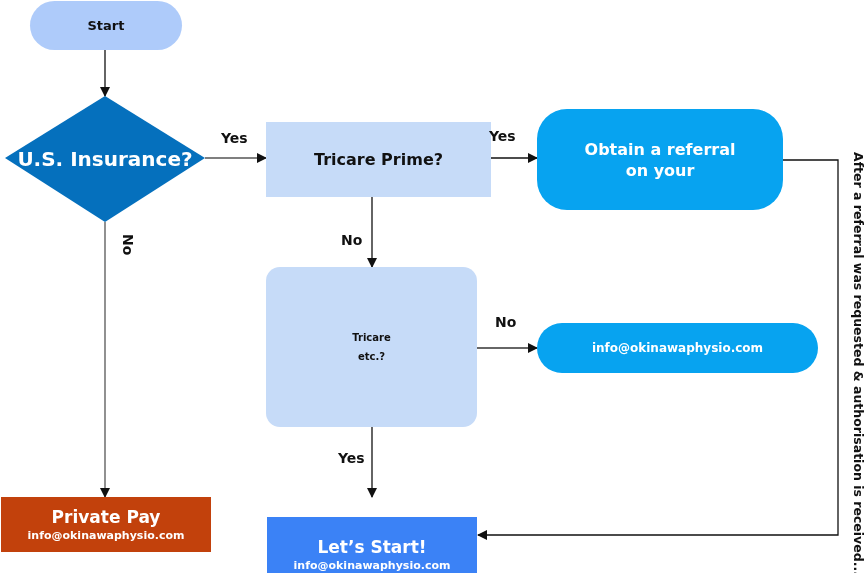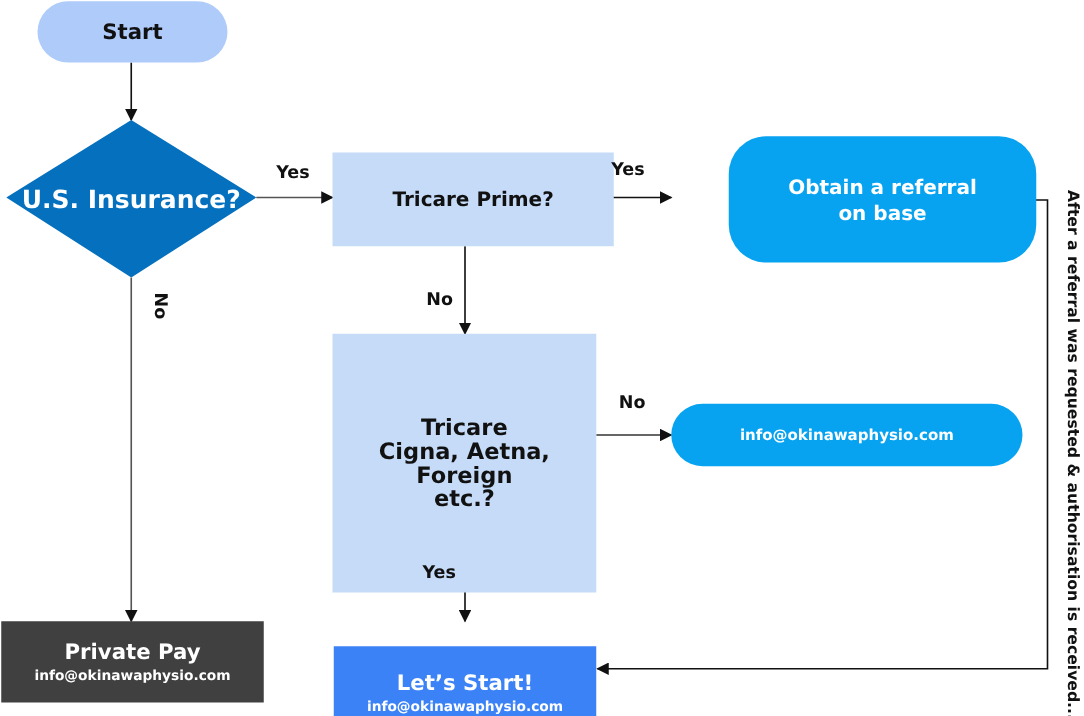--- a/index.html
+++ b/index.html
@@ -22,51 +22,50 @@
   <line x1="105" y1="50" x2="105" y2="96" stroke="#111" stroke-width="1.3" marker-end="url(#arr)"></line>
   <line x1="205" y1="158" x2="266" y2="158" stroke="#555" stroke-width="1.3" marker-end="url(#arr)"></line>
   <line x1="105" y1="222" x2="105" y2="497" stroke="#555" stroke-width="1.3" marker-end="url(#arr)"></line>
   <line x1="477" y1="158" x2="537" y2="158" stroke="#111" stroke-width="1.3" marker-end="url(#arr)"></line>
   <line x1="372" y1="197" x2="372" y2="267" stroke="#111" stroke-width="1.3" marker-end="url(#arr)"></line>
   <line x1="477" y1="348" x2="537" y2="348" stroke="#333" stroke-width="1.3" marker-end="url(#arr)"></line>
   <line x1="372" y1="427" x2="372" y2="497" stroke="#111" stroke-width="1.3" marker-end="url(#arr)"></line>
   <polyline points="783,160 838,160 838,535 478,535" fill="none" stroke="#111" stroke-width="1.3" marker-end="url(#arr)"></polyline>
 </svg>
 
-<div class="abs node" style="left:30px;top:1px;width:152px;height:49px;border-radius:25px;background:#aecbfa;font-size:17px;">
+<div class="abs node" style="left:30px;top:1px;width:152px;height:49px;border-radius:25px;background:#aecbfa;font-size:13px;">
   <span>Start</span>
 </div>
 
 <svg class="abs" style="left:5px;top:96px;" width="200" height="126">
   <polygon points="100,0 200,62 100,126 0,62" fill="#0570bd"></polygon>
 </svg>
 <div class="abs node" style="left:5px;top:96px;width:200px;height:126px;color:#fff;font-size:20px;">
   <span>U.S. Insurance?</span>
 </div>
 
 <div class="abs node" style="left:266px;top:122px;width:225px;height:75px;background:#c6dbf8;font-size:16px;">
   <span>Tricare Prime?</span>
 </div>
 
-<div class="abs node" style="left:537px;top:109px;width:246px;height:101px;border-radius:30px;background:#07a3f0;color:#fff;font-size:16px;line-height:21px;margin-left:46px;">
+<div class="abs node" style="left:537px;top:109px;width:246px;height:101px;border-radius:30px;background:#07a3f0;color:#fff;font-size:16px;line-height:21px;">
   <span>Obtain a referral</span>
-  <span>on base</span>
+  <span>on your</span>
 </div>
 
-<div class="abs node" style="left:266px;top:267px;width:211px;height:207px;background:#c6dbf8;font-size:18px;line-height:19px;">
+<div class="abs node" style="left:266px;top:267px;width:211px;height:160px;background:#c6dbf8;font-size:10px;line-height:19px;border-radius:14px;">
   <span>Tricare</span>
-  <span>Cigna, Aetna, Foreign</span>
   <span>etc.?</span>
 </div>
 
 <div class="abs node" style="left:537px;top:323px;width:281px;height:50px;border-radius:25px;background:#07a3f0;color:#fff;font-size:12px;">
   <span>info@okinawaphysio.com</span>
 </div>
 
-<div class="abs node" style="left:1px;top:497px;width:210px;height:65px;background:#404040;color:#fff;">
+<div class="abs node" style="left:1px;top:497px;width:210px;height:55px;background:#c2410c;color:#fff;">
   <span style="font-size:17px;">Private Pay</span>
   <span style="font-size:11px;margin-top:2px;">info@okinawaphysio.com</span>
 </div>
 
 <div class="abs node" style="left:267px;top:497px;width:210px;height:75px;background:#3b82f6;color:#fff;margin-top:20px;">
   <span style="font-size:17px;">Let’s Start!</span>
   <span style="font-size:11px;margin-top:2px;">info@okinawaphysio.com</span>
 </div>
 
 <span class="label" style="left:221px;top:130px;">Yes</span>

